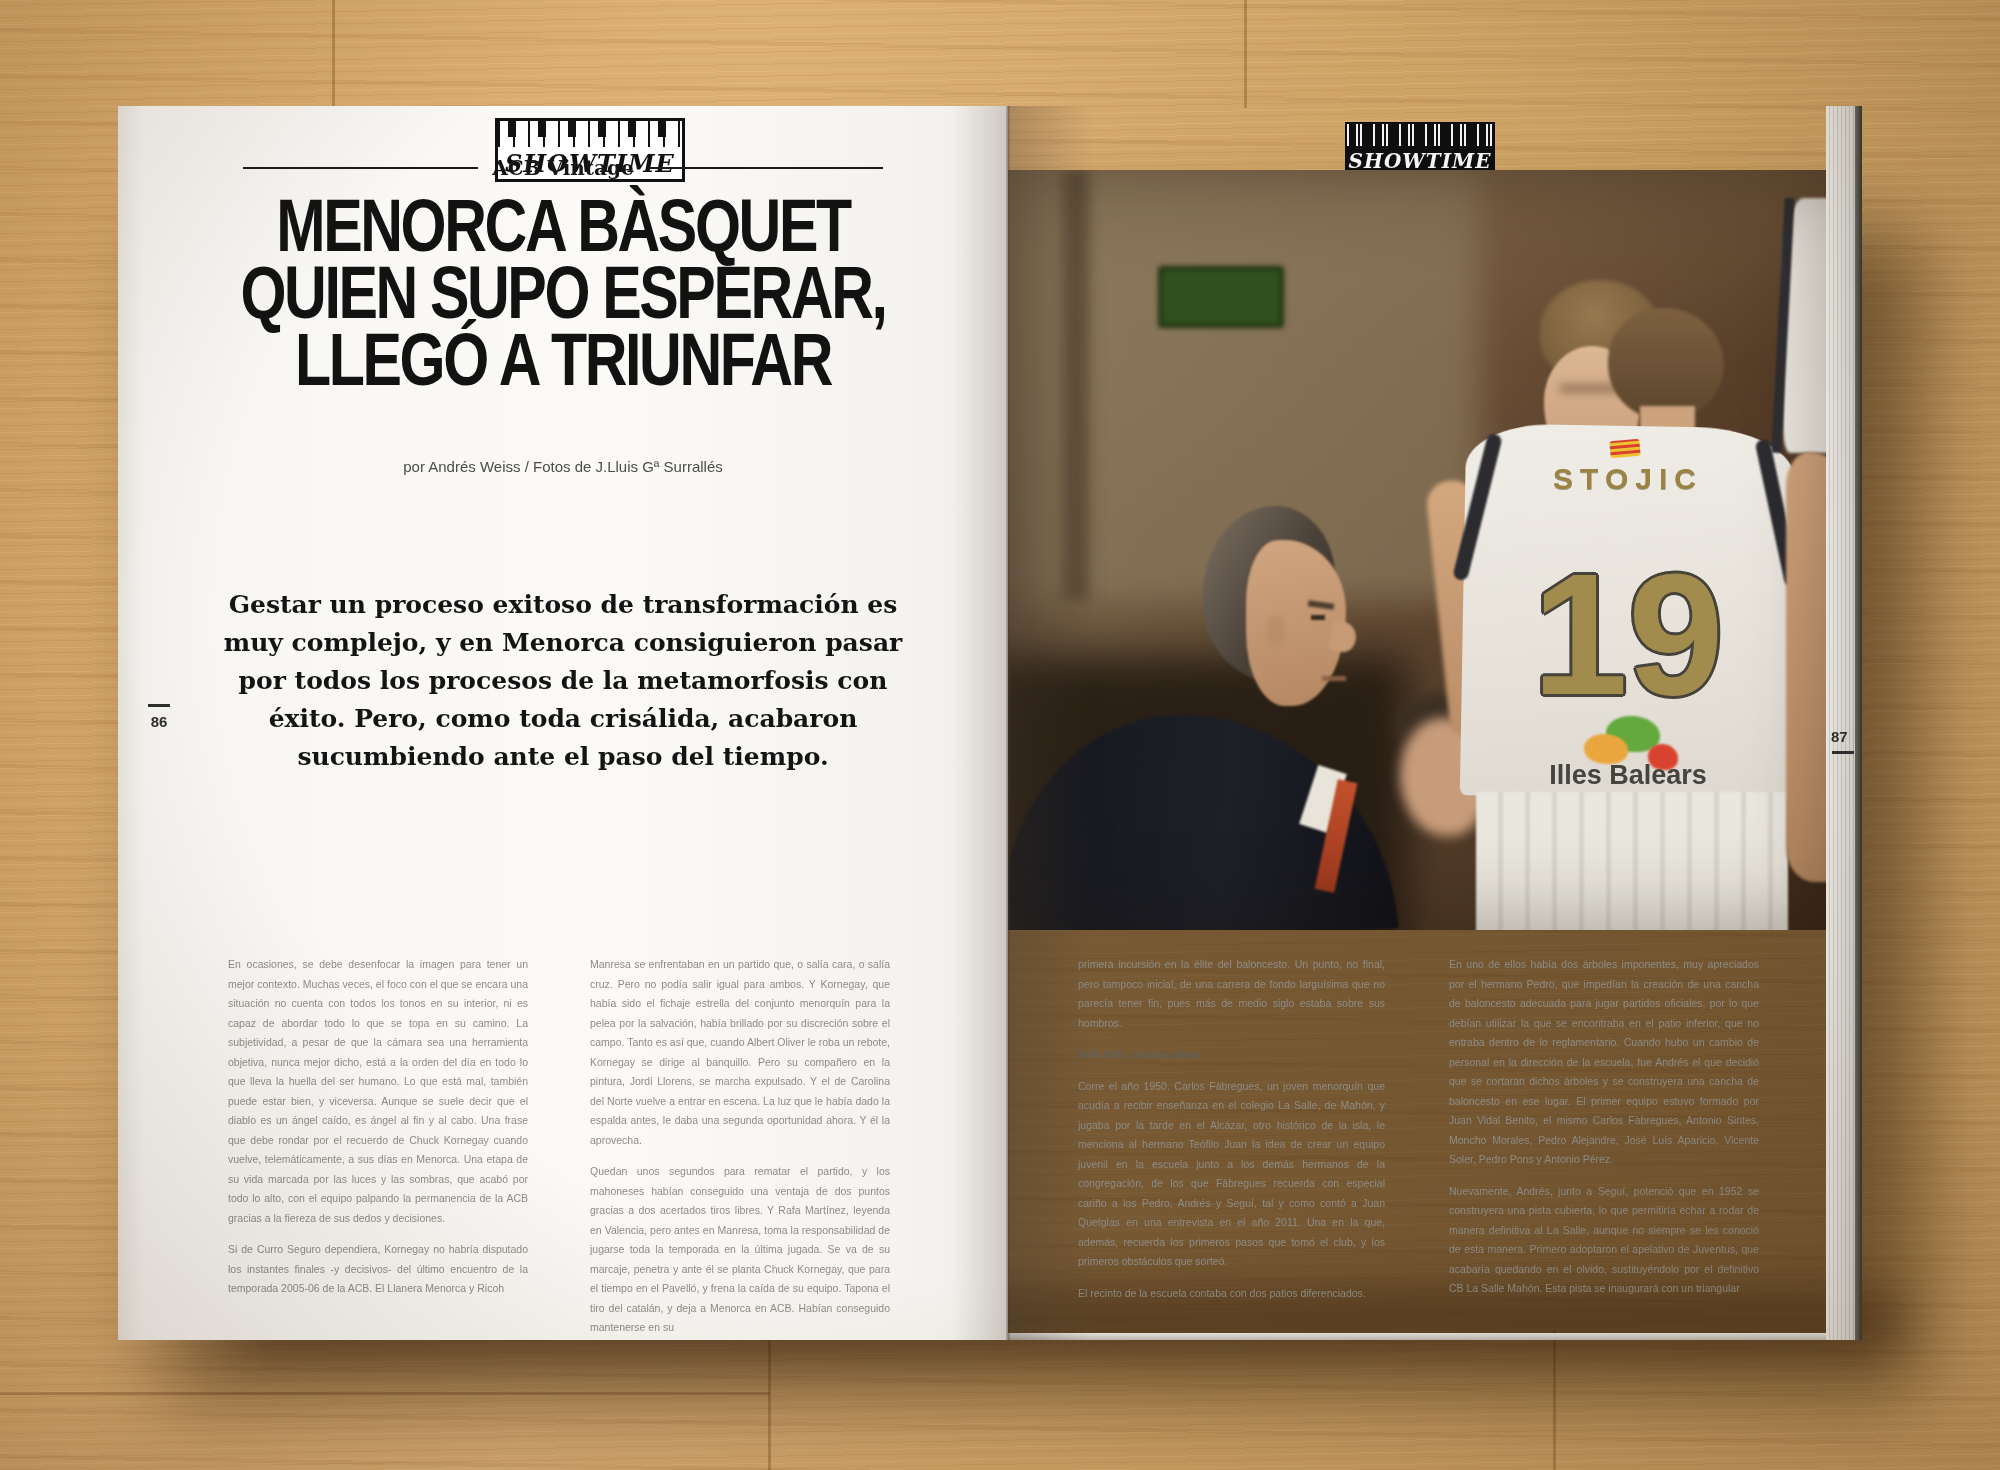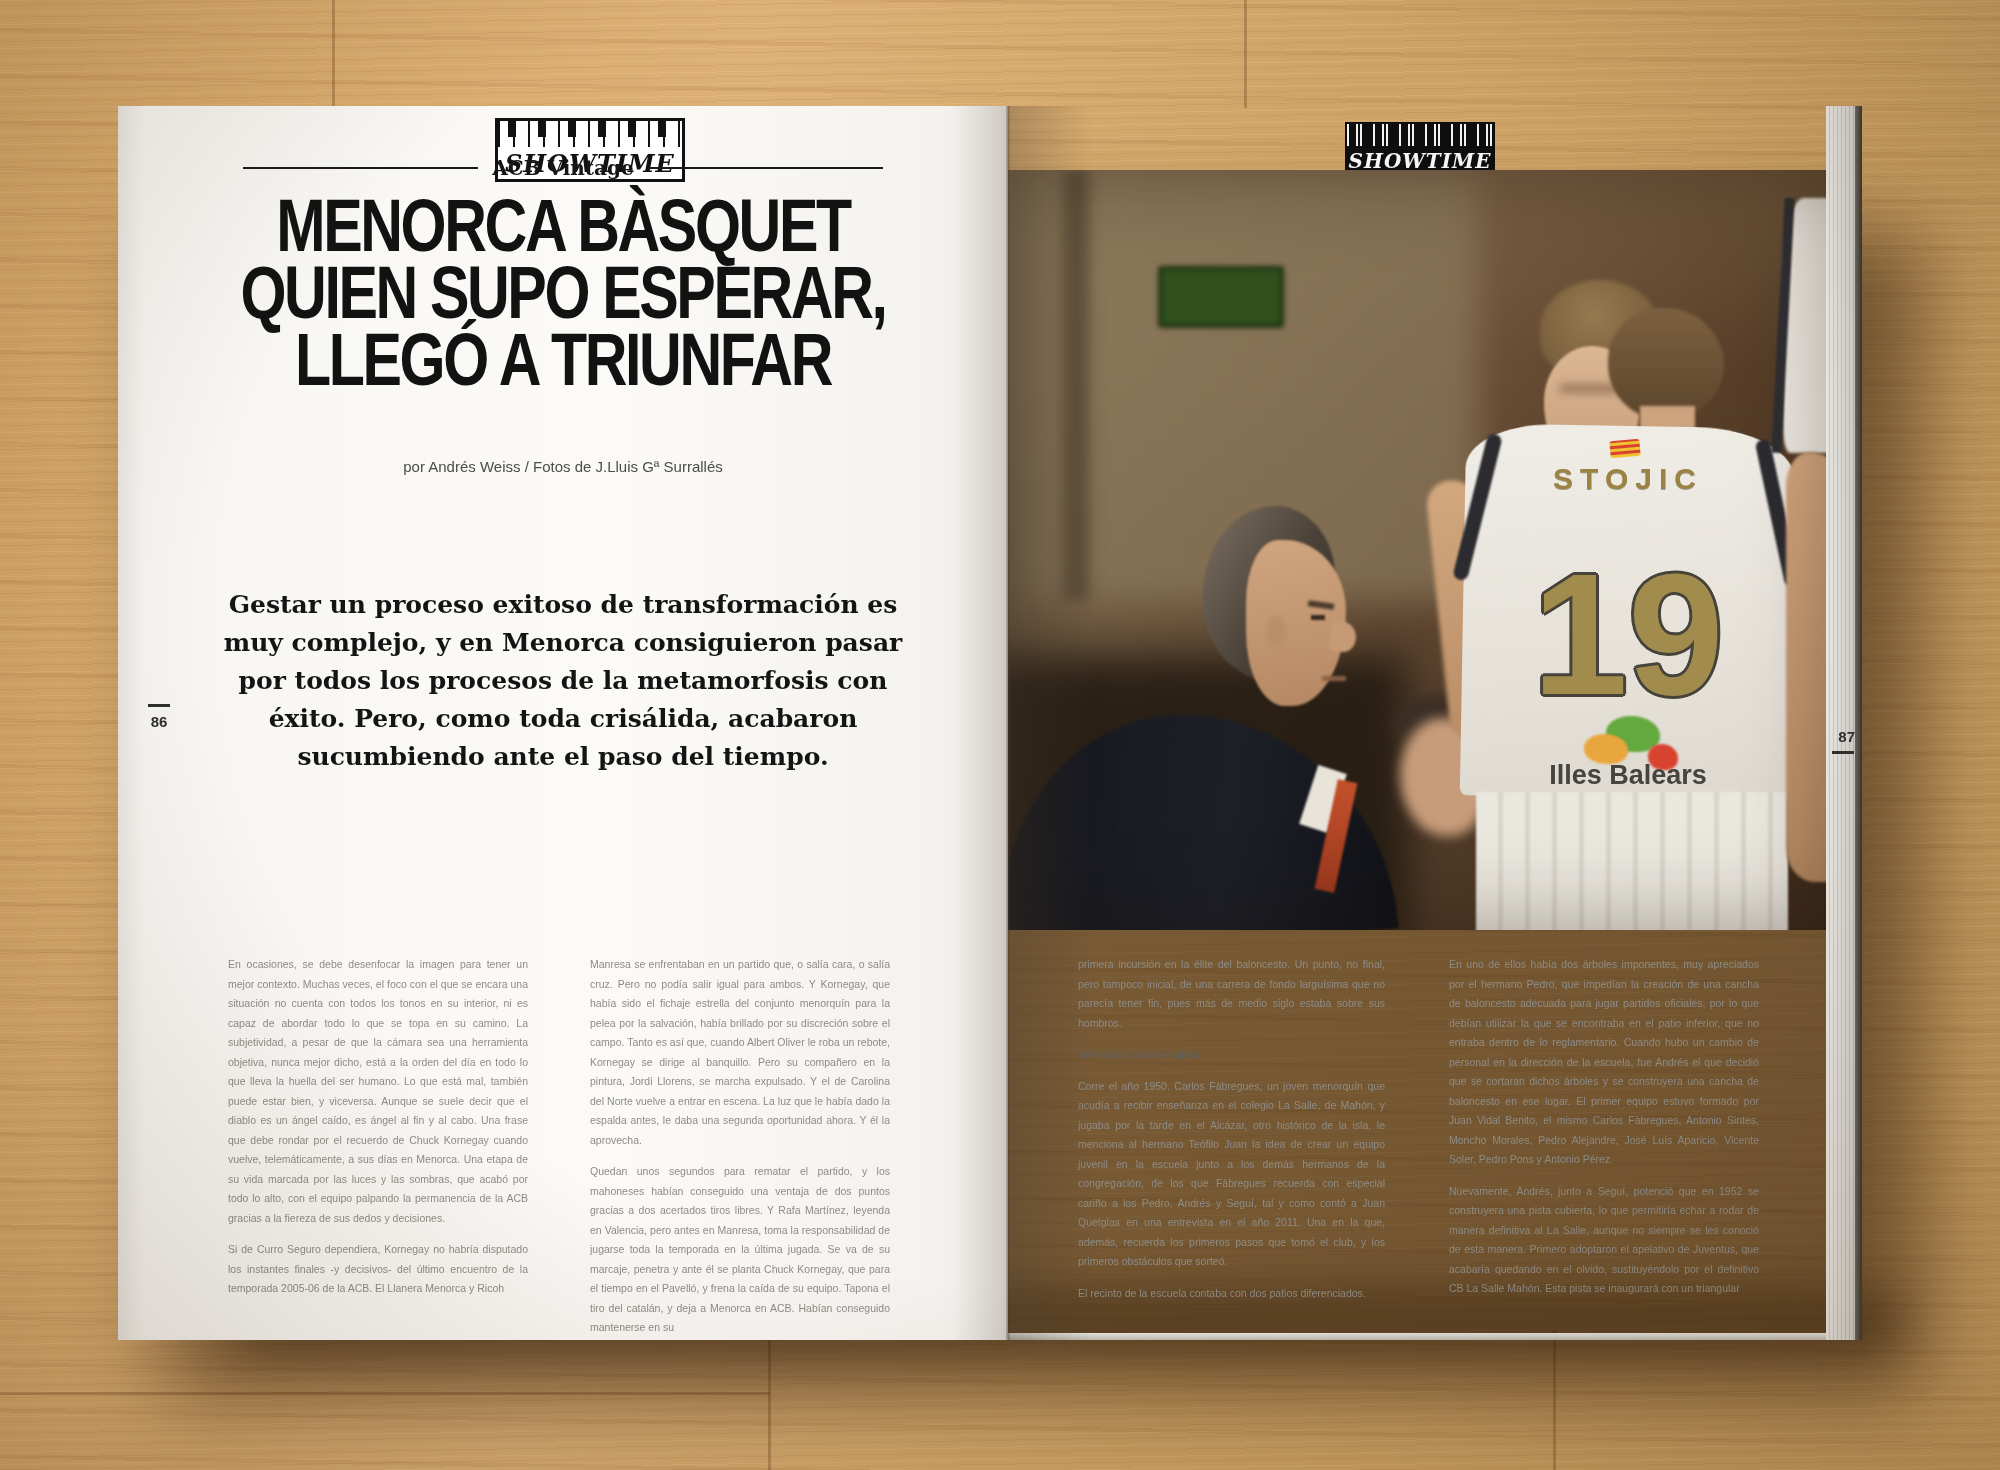--- a/index.html
+++ b/index.html
@@ -68,21 +68,21 @@
   .title-line{font-weight:bold;font-size:74px;line-height:67px;letter-spacing:-3px;color:#121212;}
 
   .byline{position:absolute;left:0;right:0;top:352px;text-align:center;font-size:15px;color:#4c4c4c;}
 
   .lead{position:absolute;left:calc(50% - 345px);top:480px;width:690px;text-align:center;
     font-family:"DejaVu Serif",serif;font-weight:bold;font-size:25px;line-height:38px;color:#141414;}
 
   .pagenum{position:absolute;font-weight:bold;font-size:15px;color:#2e2e2e;}
   .pagenum .dash{width:22px;height:3px;background:#2e2e2e;margin:0 auto 6px;}
   .pagenum-left{left:30px;top:598px;text-align:center;}
-  .pagenum-right{left:823px;top:622px;width:24px;text-align:right;z-index:8;}
+  .pagenum-right{left:823px;top:622px;width:24px;text-align:left;z-index:8;}
   .pagenum-right .dash{margin:6px auto 0;}
 
   .col{position:absolute;top:849px;height:382px;overflow:hidden;
     font-size:10.5px;line-height:19.5px;color:#8e8c86;text-align:justify;}
   .col p{margin:0 0 12px;}
   .col .subhead{font-weight:bold;color:#63615b;}
   .pl-col1{left:110px;width:300px;}
   .pl-col2{left:472px;width:300px;}
   .pr-col1{left:70px;width:307px;}
   .pr-col2{left:441px;width:310px;}

